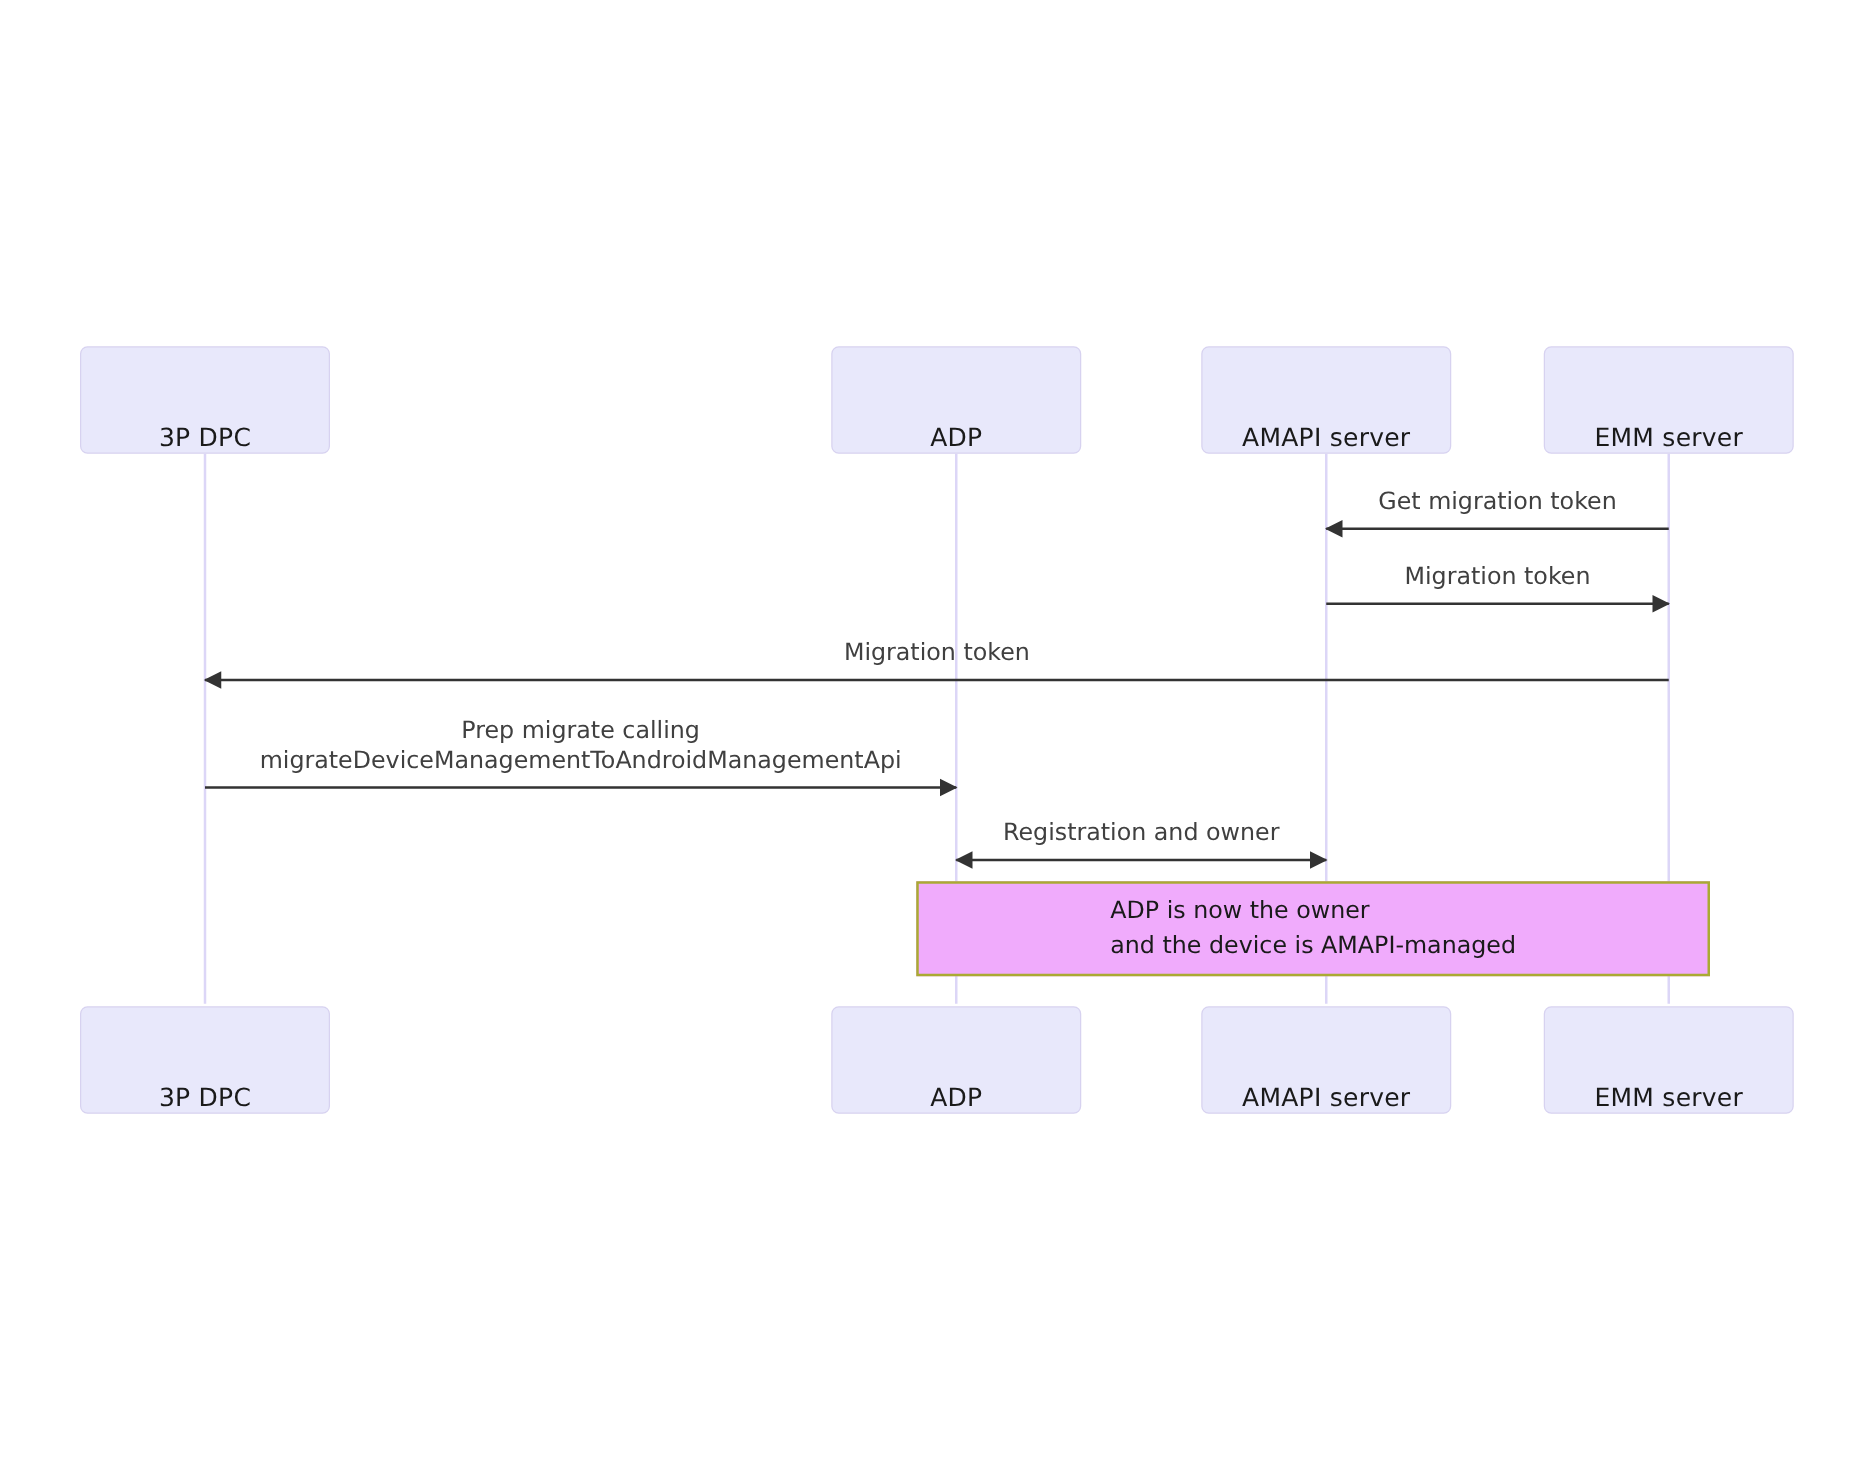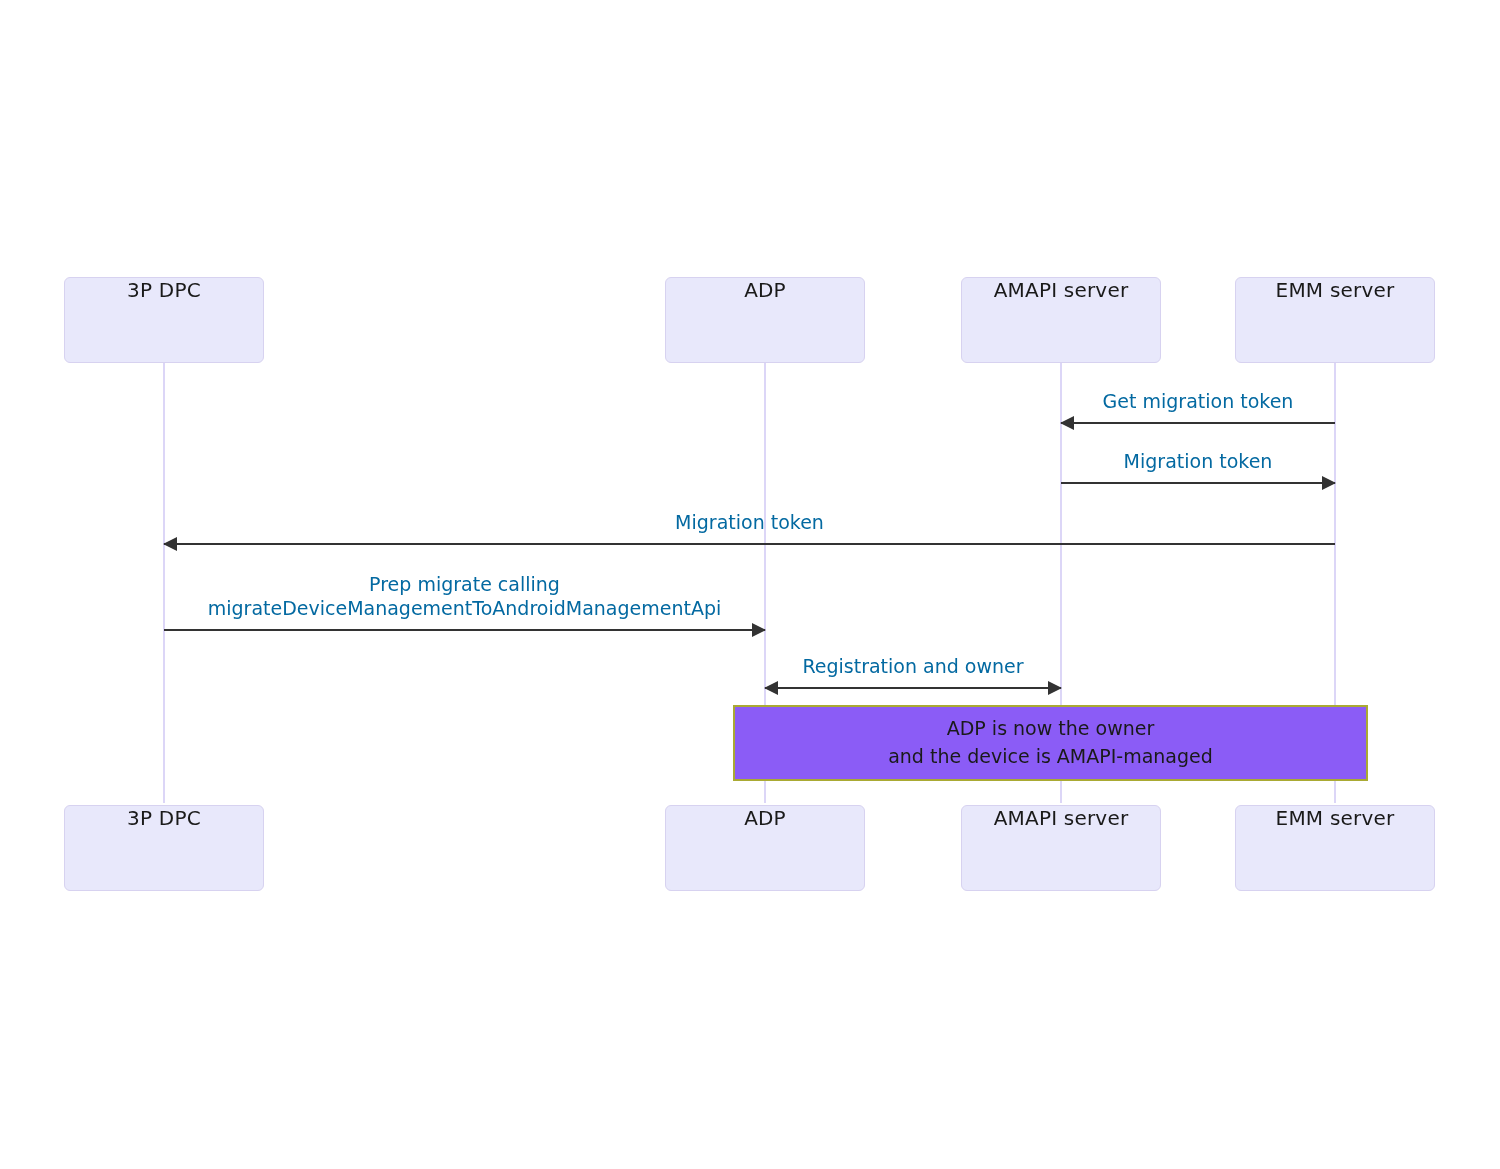--- a/index.html
+++ b/index.html
@@ -23,21 +23,21 @@
     width: 2px;
     background: #dcd6f7;
   }
   .participant {
     position: absolute;
     box-sizing: border-box;
     background: #e8e8fb;
     border: 1px solid #d7d2f0;
     border-radius: 6px;
     display: flex;
-    align-items: flex-start;
+    align-items: flex-end;
     justify-content: center;
     font-size: 20px;
     color: #1a1a1a;
     letter-spacing: 0.2px;
   }
   .msg {
     position: absolute;
     height: 0;
   }
   .msg-line {
@@ -64,33 +64,33 @@
     left: -1px;
     border-right: 14px solid #333333;
   }
   .msg-label {
     position: absolute;
     left: 0;
     right: 0;
     bottom: 8px;
     text-align: center;
     font-size: 19px;
-    color: #0369a1;
+    color: #404040;
     line-height: 1.3;
     white-space: pre-line;
   }
   .note {
     position: absolute;
     box-sizing: border-box;
-    background: #8b5cf6;
+    background: #f0abfc;
     border: 2px solid #aaaa33;
     display: flex;
     align-items: center;
     justify-content: center;
-    text-align: center;
+    text-align: left;
     font-size: 19px;
     color: #1a1a1a;
     line-height: 1.45;
     white-space: pre-line;
   }
 </style>
 </head>
 <body>
 
 <div id="canvas">

